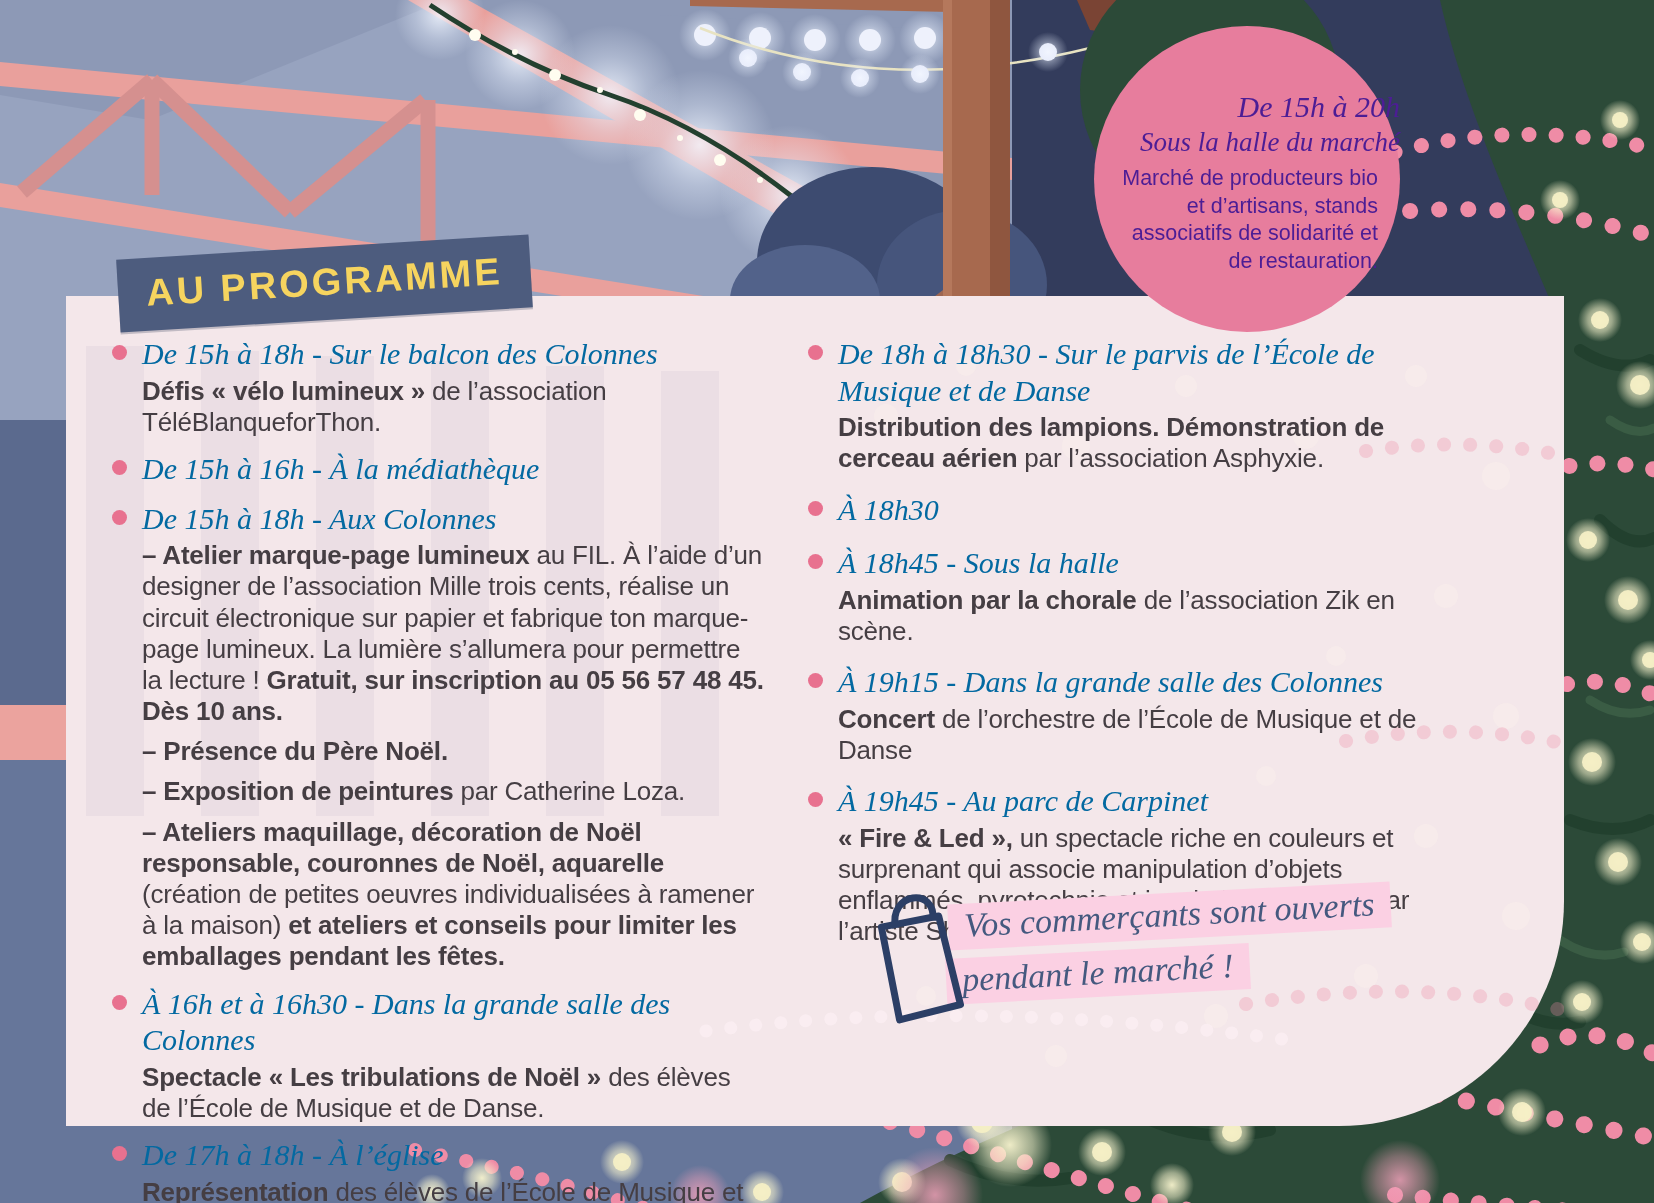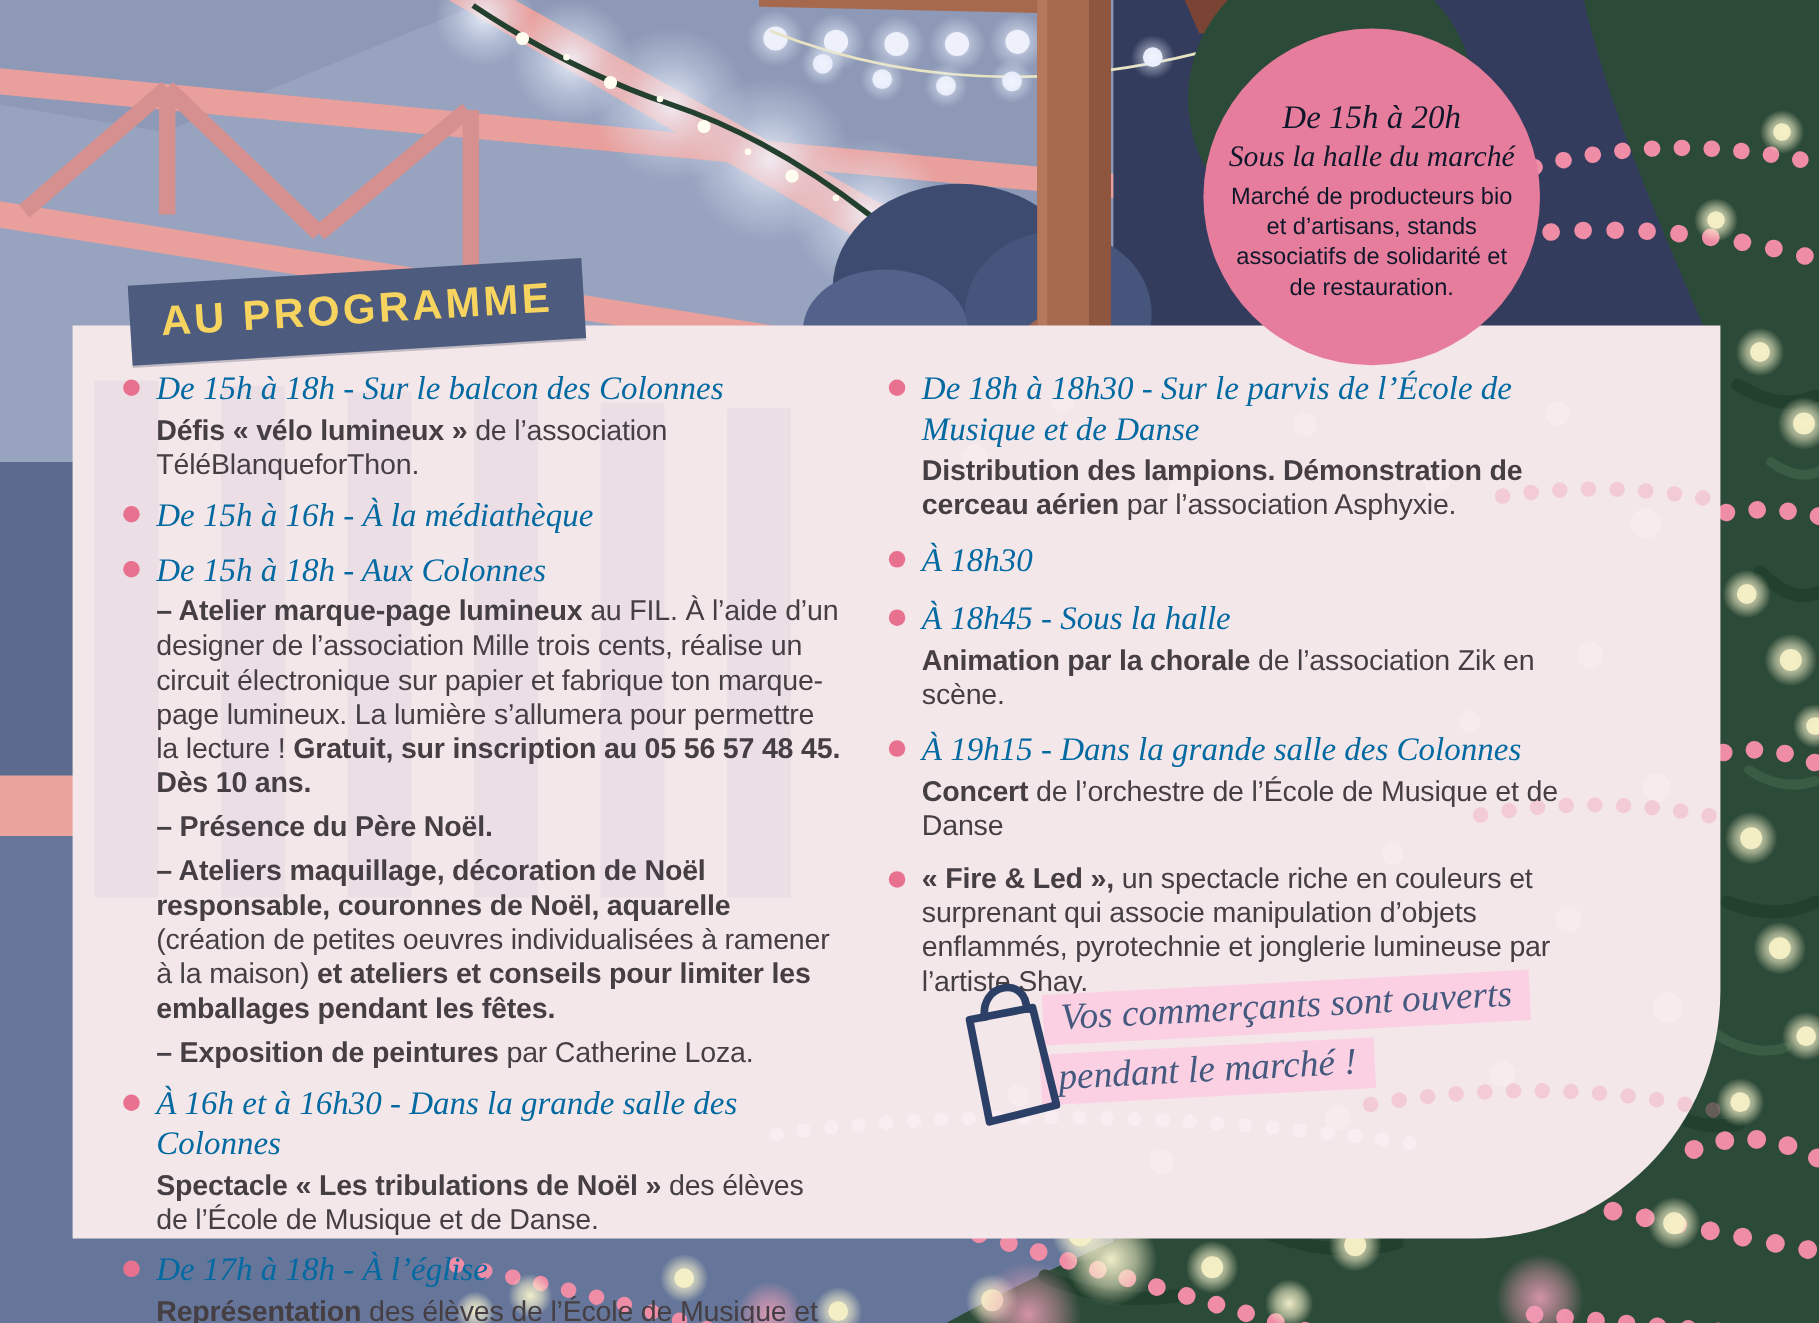--- a/index.html
+++ b/index.html
@@ -8,21 +8,21 @@
 
   
   .panel{position:absolute;left:66px;top:296px;width:1498px;height:830px;background:#f4e7ea;border-bottom-right-radius:225px;z-index:1;}
   .panel-decor{position:absolute;left:0;top:0;width:100%;height:100%;pointer-events:none;}
 
   
   .banner{position:absolute;left:118px;top:247px;z-index:3;background:#4d5c7e;padding:14px 28px 16px;transform:rotate(-3.5deg);box-shadow:0 2px 0 rgba(40,50,80,.25);}
   .banner span{font-size:38px;font-weight:700;letter-spacing:3px;color:#f6d45f;font-family:"Liberation Sans",sans-serif;}
 
   
-  .circle{position:absolute;left:1094px;top:26px;width:306px;height:306px;border-radius:50%;background:#e77d9d;z-index:2;text-align:center;color:#0f172a;}
+  .circle{position:absolute;left:1094px;top:26px;width:306px;height:306px;border-radius:50%;background:#e77d9d;z-index:2;text-align:right;color:#4c1d95;}
   .circle .script{font-family:"Liberation Serif",serif;font-style:italic;font-size:30px;line-height:1.25;}
   .circle .script.small{font-size:27px;}
   .circle .body{margin:6px auto 0;width:262px;font-size:21.5px;line-height:1.28;font-weight:500;}
   .circle-inner{padding-top:62px;}
 
   
   .col{position:absolute;z-index:2;}
   .col-left{left:112px;top:336px;width:652px;}
   .col-right{left:808px;top:336px;width:668px;}
   .item{position:relative;padding-left:30px;margin-bottom:13px;}
@@ -296,22 +296,22 @@
         </div>
         <div class="item">
           <span class="bullet"></span>
           <div class="time">De 15h à 16h - À la médiathèque</div>
         </div>
         <div class="item">
           <span class="bullet"></span>
           <div class="time">De 15h à 18h - Aux Colonnes</div>
           <p><span class="b">– Atelier marque-page lumineux </span><span>au FIL. À l’aide d’un designer de l’association Mille trois cents, réalise un circuit électronique sur papier et fabrique ton marque-page lumineux. La lumière s’allumera pour permettre la lecture ! </span><span class="b">Gratuit, sur inscription au 05 56 57 48 45. Dès 10 ans.</span></p>
           <p><span class="b">– Présence du Père Noël.</span></p>
+          <p><span class="b">– Exposition de peintures </span><span>par Catherine Loza.</span></p>
           <p><span class="b">– Ateliers maquillage, décoration de Noël responsable, couronnes de Noël, aquarelle </span><span>(création de petites oeuvres individualisées à ramener à la maison) </span><span class="b">et ateliers et conseils pour limiter les emballages pendant les fêtes.</span></p>
-          <p><span class="b">– Exposition de peintures </span><span>par Catherine Loza.</span></p>
         </div>
         <div class="item">
           <span class="bullet"></span>
           <div class="time">À 16h et à 16h30 - Dans la grande salle des Colonnes</div>
           <p><span class="b">Spectacle « Les tribulations de Noël » </span><span>des élèves de l’École de Musique et de Danse.</span></p>
         </div>
         <div class="item">
           <span class="bullet"></span>
           <div class="time">De 17h à 18h - À l’église</div>
           <p><span class="b">Représentation </span><span>des élèves de l’École de Musique et de Danse et de l’ensemble vocal la Villanelle.</span></p>
@@ -333,20 +333,21 @@
           <div class="time">À 18h45 - Sous la halle</div>
           <p><span class="b">Animation par la chorale </span><span>de l’association Zik en scène.</span></p>
         </div>
         <div class="item">
           <span class="bullet"></span>
           <div class="time">À 19h15 - Dans la grande salle des Colonnes</div>
           <p><span class="b">Concert </span><span>de l’orchestre de l’École de Musique et de Danse</span></p>
         </div>
         <div class="item">
           <span class="bullet"></span>
+          <div class="time">À 19h45 - Au parc de Carpinet</div>
           <p><span class="b">« Fire &amp; Led », </span><span>un spectacle riche en couleurs et surprenant qui associe manipulation d’objets enflammés, pyrotechnie et jonglerie lumineuse par l’artiste Shay.</span></p>
         </div>
       </div>
   </div>
 
   <div class="banner">
     <span>AU PROGRAMME</span>
   </div>
 
   <div class="circle">

